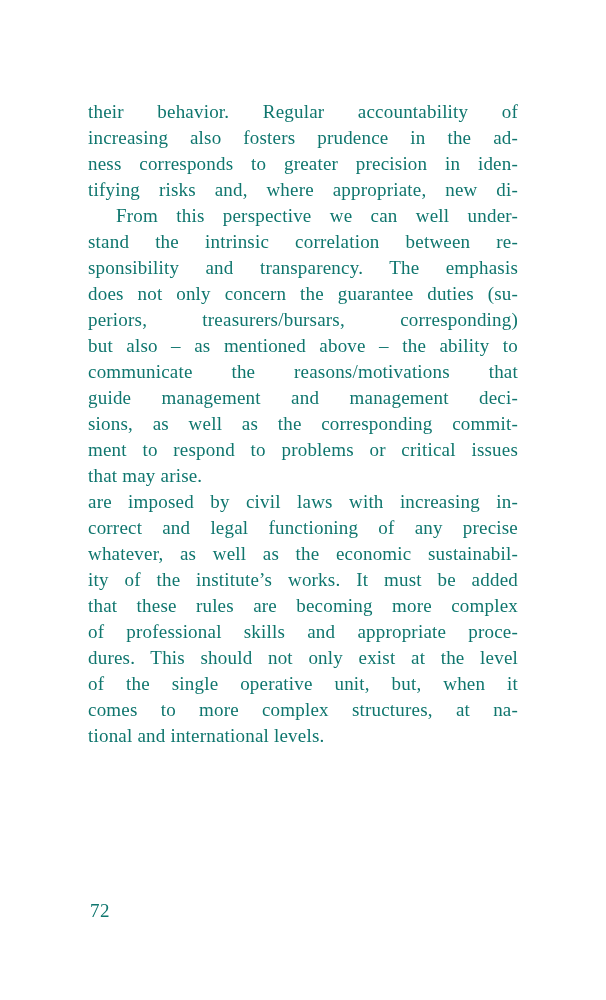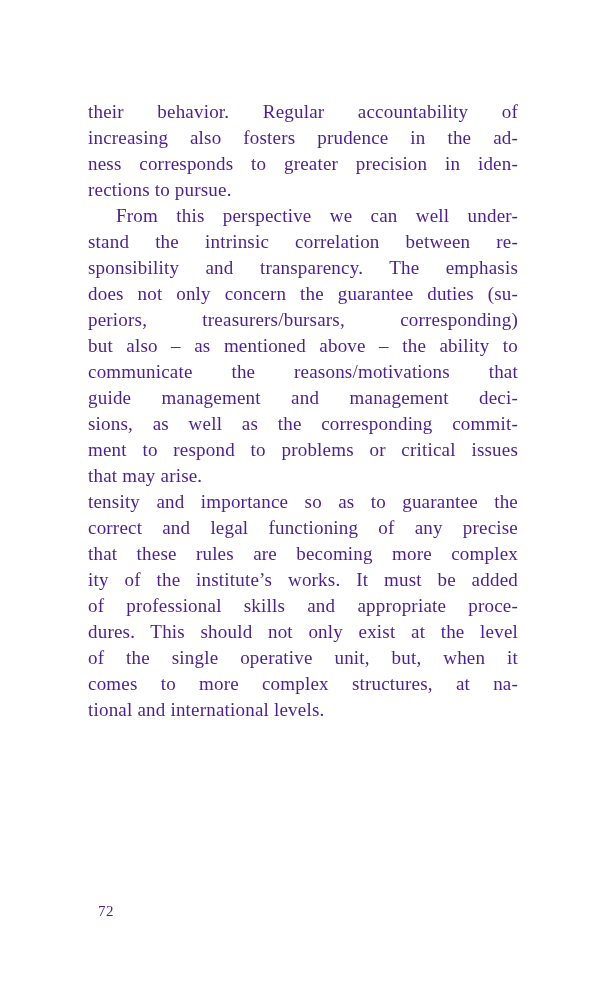--- a/index.html
+++ b/index.html
@@ -7,21 +7,21 @@
     padding: 0;
     background: #ffffff;
   }
   .book-page {
     position: relative;
     width: 606px;
     height: 1000px;
     background: #ffffff;
     overflow: hidden;
     font-family: "Liberation Serif", "DejaVu Serif", serif;
-    color: #4c1d95;
+    color: #0f766e;
   }
   .text-block {
     position: absolute;
     left: 88px;
     top: 99px;
     width: 430px;
     font-size: 19px;
     line-height: 26px;
     letter-spacing: 0.2px;
   }
@@ -32,56 +32,57 @@
   }
   .line.just {
     text-align: justify;
     text-align-last: justify;
   }
   .line.first {
     padding-left: 28px;
   }
   .page-number {
     position: absolute;
-    left: 98px;
+    left: 90px;
     top: 898px;
-    font-size: 15px;
+    font-size: 19px;
     line-height: 26px;
     letter-spacing: 0.5px;
   }
 </style>
 </head>
 <body>
 
 <div class="book-page">
   <div class="text-block">
       <div class="para">
         <div class="line just">their behavior. Regular accountability of</div>
         <div class="line just">increasing also fosters prudence in the ad-</div>
         <div class="line just">ness corresponds to greater precision in iden-</div>
-        <div class="line">rections to pursue.</div>
+        <div class="line just">tifying risks and, where appropriate, new di-</div>
       </div>
       <div class="para">
         <div class="line just first">From this perspective we can well under-</div>
         <div class="line just">stand the intrinsic correlation between re-</div>
         <div class="line just">sponsibility and transparency. The emphasis</div>
         <div class="line just">does not only concern the guarantee duties (su-</div>
         <div class="line just">periors, treasurers/bursars, corresponding)</div>
         <div class="line just">but also – as mentioned above – the ability to</div>
         <div class="line just">communicate the reasons/motivations that</div>
         <div class="line just">guide management and management deci-</div>
         <div class="line just">sions, as well as the corresponding commit-</div>
         <div class="line just">ment to respond to problems or critical issues</div>
         <div class="line">that may arise.</div>
       </div>
       <div class="para">
-        <div class="line just">tensity and importance so as to guarantee the</div>
+        <div class="line just">are imposed by civil laws with increasing in-</div>
         <div class="line just">correct and legal functioning of any precise</div>
+        <div class="line just">whatever, as well as the economic sustainabil-</div>
+        <div class="line just">ity of the institute’s works. It must be added</div>
         <div class="line just">that these rules are becoming more complex</div>
-        <div class="line just">ity of the institute’s works. It must be added</div>
         <div class="line just">of professional skills and appropriate proce-</div>
         <div class="line just">dures. This should not only exist at the level</div>
         <div class="line just">of the single operative unit, but, when it</div>
         <div class="line just">comes to more complex structures, at na-</div>
         <div class="line">tional and international levels.</div>
       </div>
     </div>
   <div class="page-number">72</div>
 </div>
 

